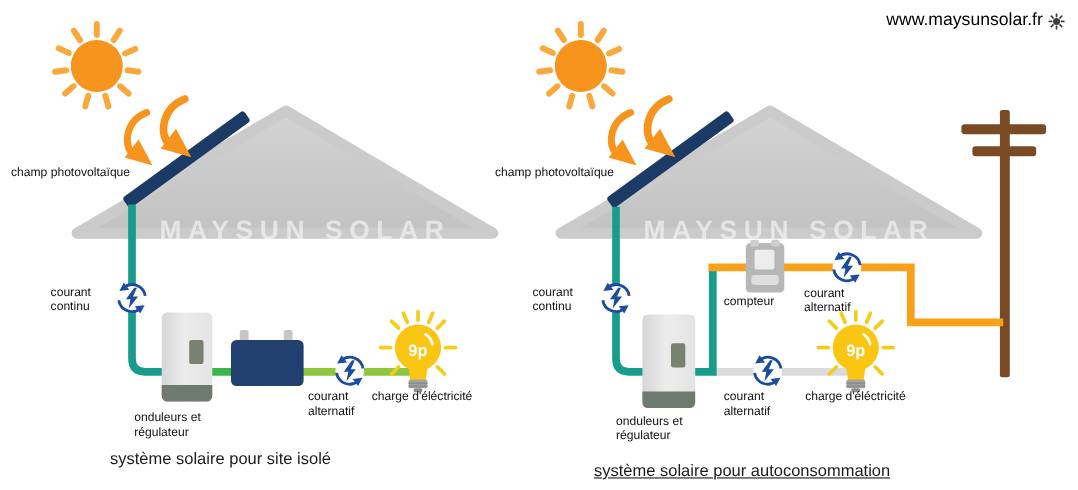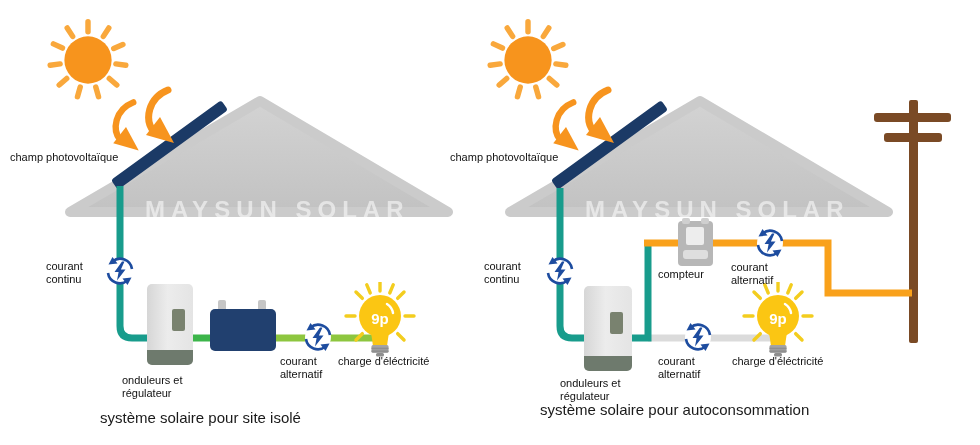--- a/index.html
+++ b/index.html
@@ -163,30 +163,46 @@
   <div class="device meter" style="left:678px;top:221px;width:35px;height:45px;">
     <div class="tab" style="left:4px;"></div>
     <div class="tab" style="right:4px;"></div>
     <div class="screen"></div>
     <div class="slot"></div>
   </div>
 
   <div class="watermark" style="left:145px;top:196px;">MAYSUN SOLAR</div>
   <div class="watermark" style="left:585px;top:196px;">MAYSUN SOLAR</div>
 
+  <div class="header">
+    <span>www.maysunsolar.fr</span>
+    <svg width="15" height="15" viewBox="0 0 15 15">
+      <g stroke="#3d3d3d" stroke-width="1.6" stroke-linecap="round">
+        <line x1="7.5" y1="0.8" x2="7.5" y2="3"></line>
+        <line x1="7.5" y1="0.8" x2="7.5" y2="3" transform="rotate(45 7.5 7.5)"></line>
+        <line x1="7.5" y1="0.8" x2="7.5" y2="3" transform="rotate(90 7.5 7.5)"></line>
+        <line x1="7.5" y1="0.8" x2="7.5" y2="3" transform="rotate(135 7.5 7.5)"></line>
+        <line x1="7.5" y1="0.8" x2="7.5" y2="3" transform="rotate(180 7.5 7.5)"></line>
+        <line x1="7.5" y1="0.8" x2="7.5" y2="3" transform="rotate(225 7.5 7.5)"></line>
+        <line x1="7.5" y1="0.8" x2="7.5" y2="3" transform="rotate(270 7.5 7.5)"></line>
+        <line x1="7.5" y1="0.8" x2="7.5" y2="3" transform="rotate(315 7.5 7.5)"></line>
+      </g>
+      <circle cx="7.5" cy="7.5" r="3.2" fill="#3d3d3d"></circle>
+    </svg>
+  </div>
 
   <div class="label" style="left:10px;top:151px;width:110px;">champ photovoltaïque</div>
   <div class="label" style="left:46px;top:260px;width:62px;">courant continu</div>
   <div class="label" style="left:122px;top:374px;width:96px;">onduleurs et régulateur</div>
   <div class="label" style="left:280px;top:355px;width:78px;">courant alternatif</div>
   <div class="label" style="left:338px;top:355px;width:92px;">charge d'éléctricité</div>
   <div class="caption" style="left:100px;top:409px;width:310px;">système solaire pour site isolé</div>
 
   <div class="label" style="left:450px;top:151px;width:110px;">champ photovoltaïque</div>
   <div class="label" style="left:484px;top:260px;width:62px;">courant continu</div>
   <div class="label" style="left:658px;top:268px;width:86px;">compteur</div>
   <div class="label" style="left:731px;top:261px;width:80px;">courant alternatif</div>
   <div class="label" style="left:560px;top:377px;width:96px;">onduleurs et régulateur</div>
   <div class="label" style="left:658px;top:355px;width:80px;">courant alternatif</div>
   <div class="label" style="left:732px;top:355px;width:92px;">charge d'éléctricité</div>
-  <div class="caption" style="left:540px;top:401px;width:310px;">système solaire pour autoconsommation</div>
+  <div class="caption" style="left:540px;top:420px;width:310px;text-decoration:underline;">système solaire pour autoconsommation</div>
 
 </div>
 
 </body></html>

